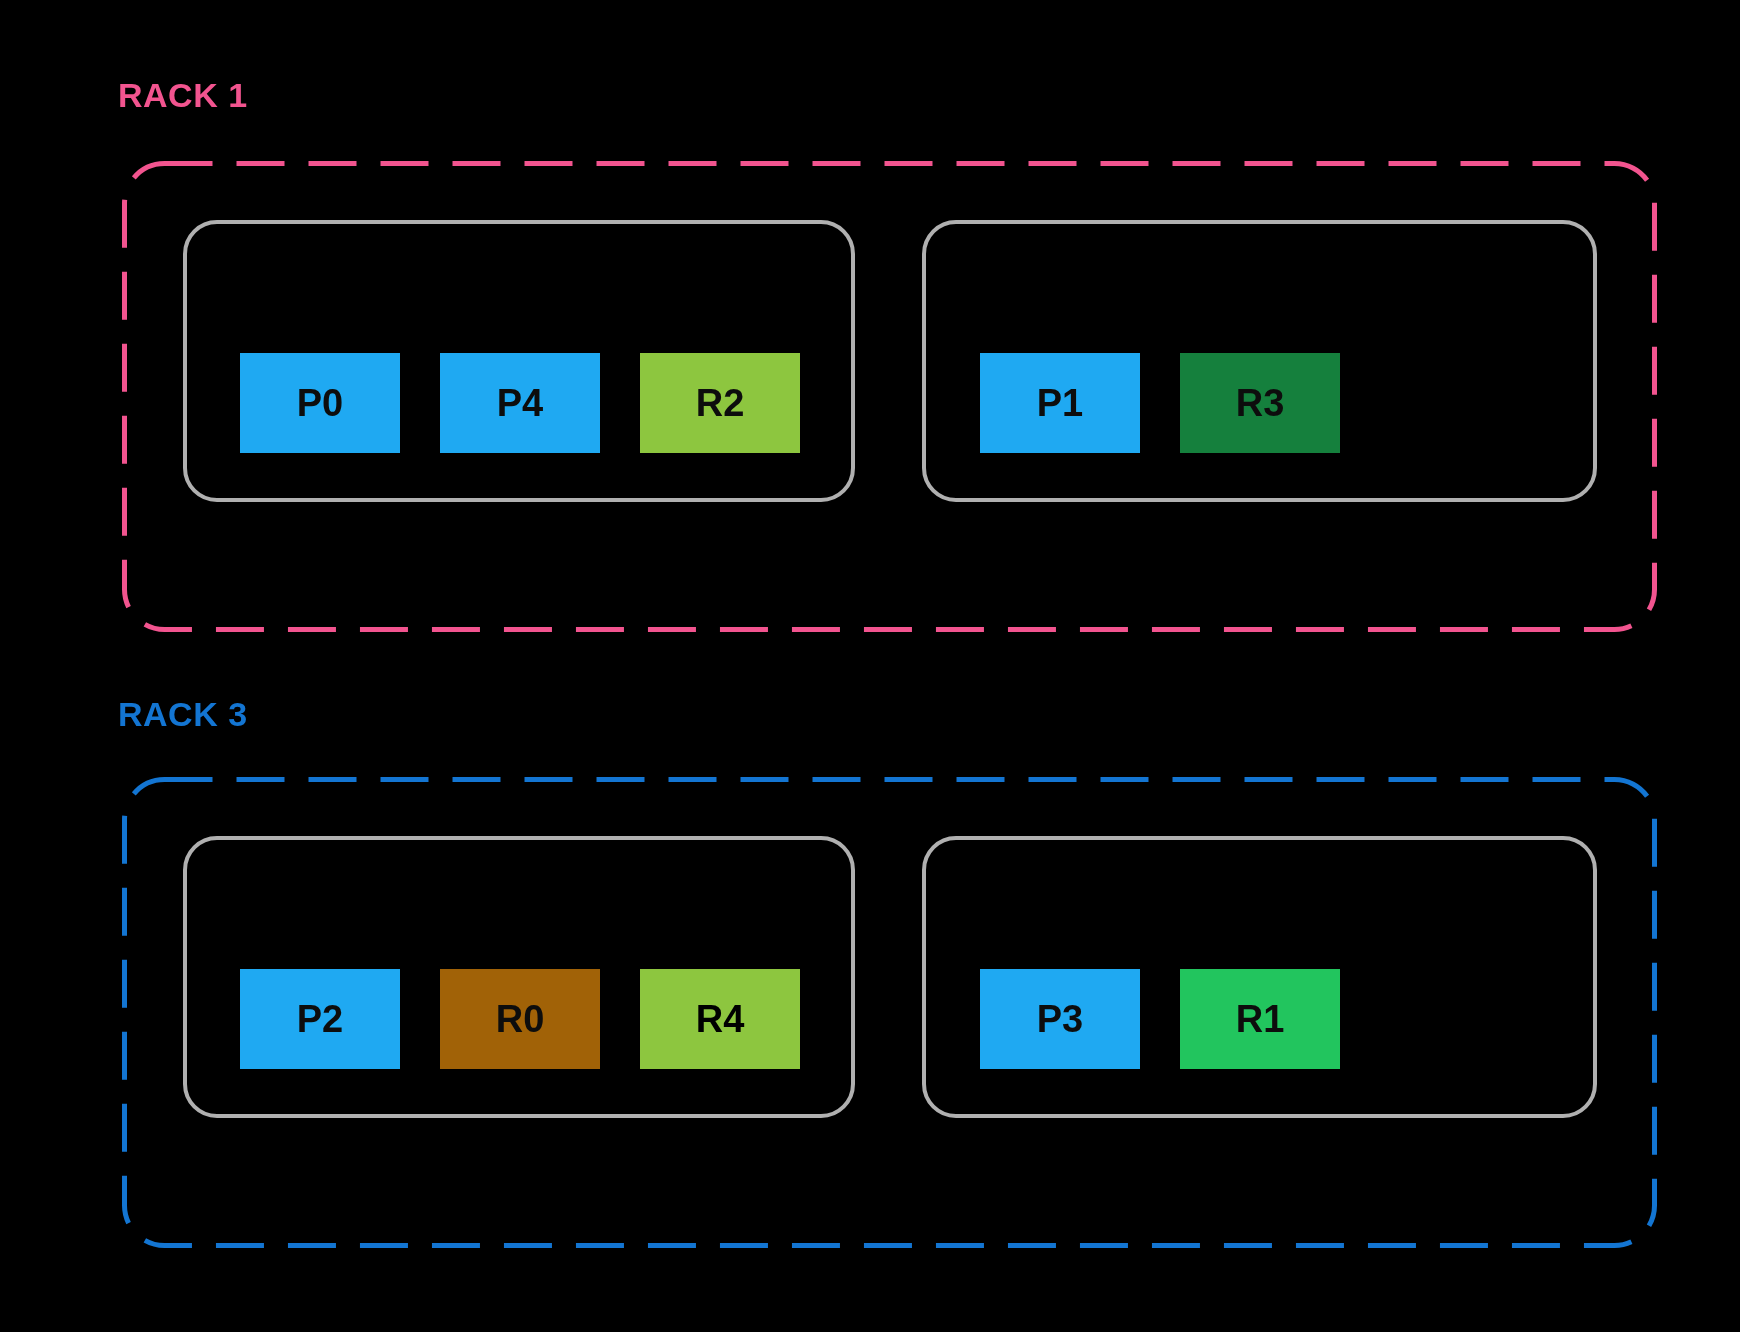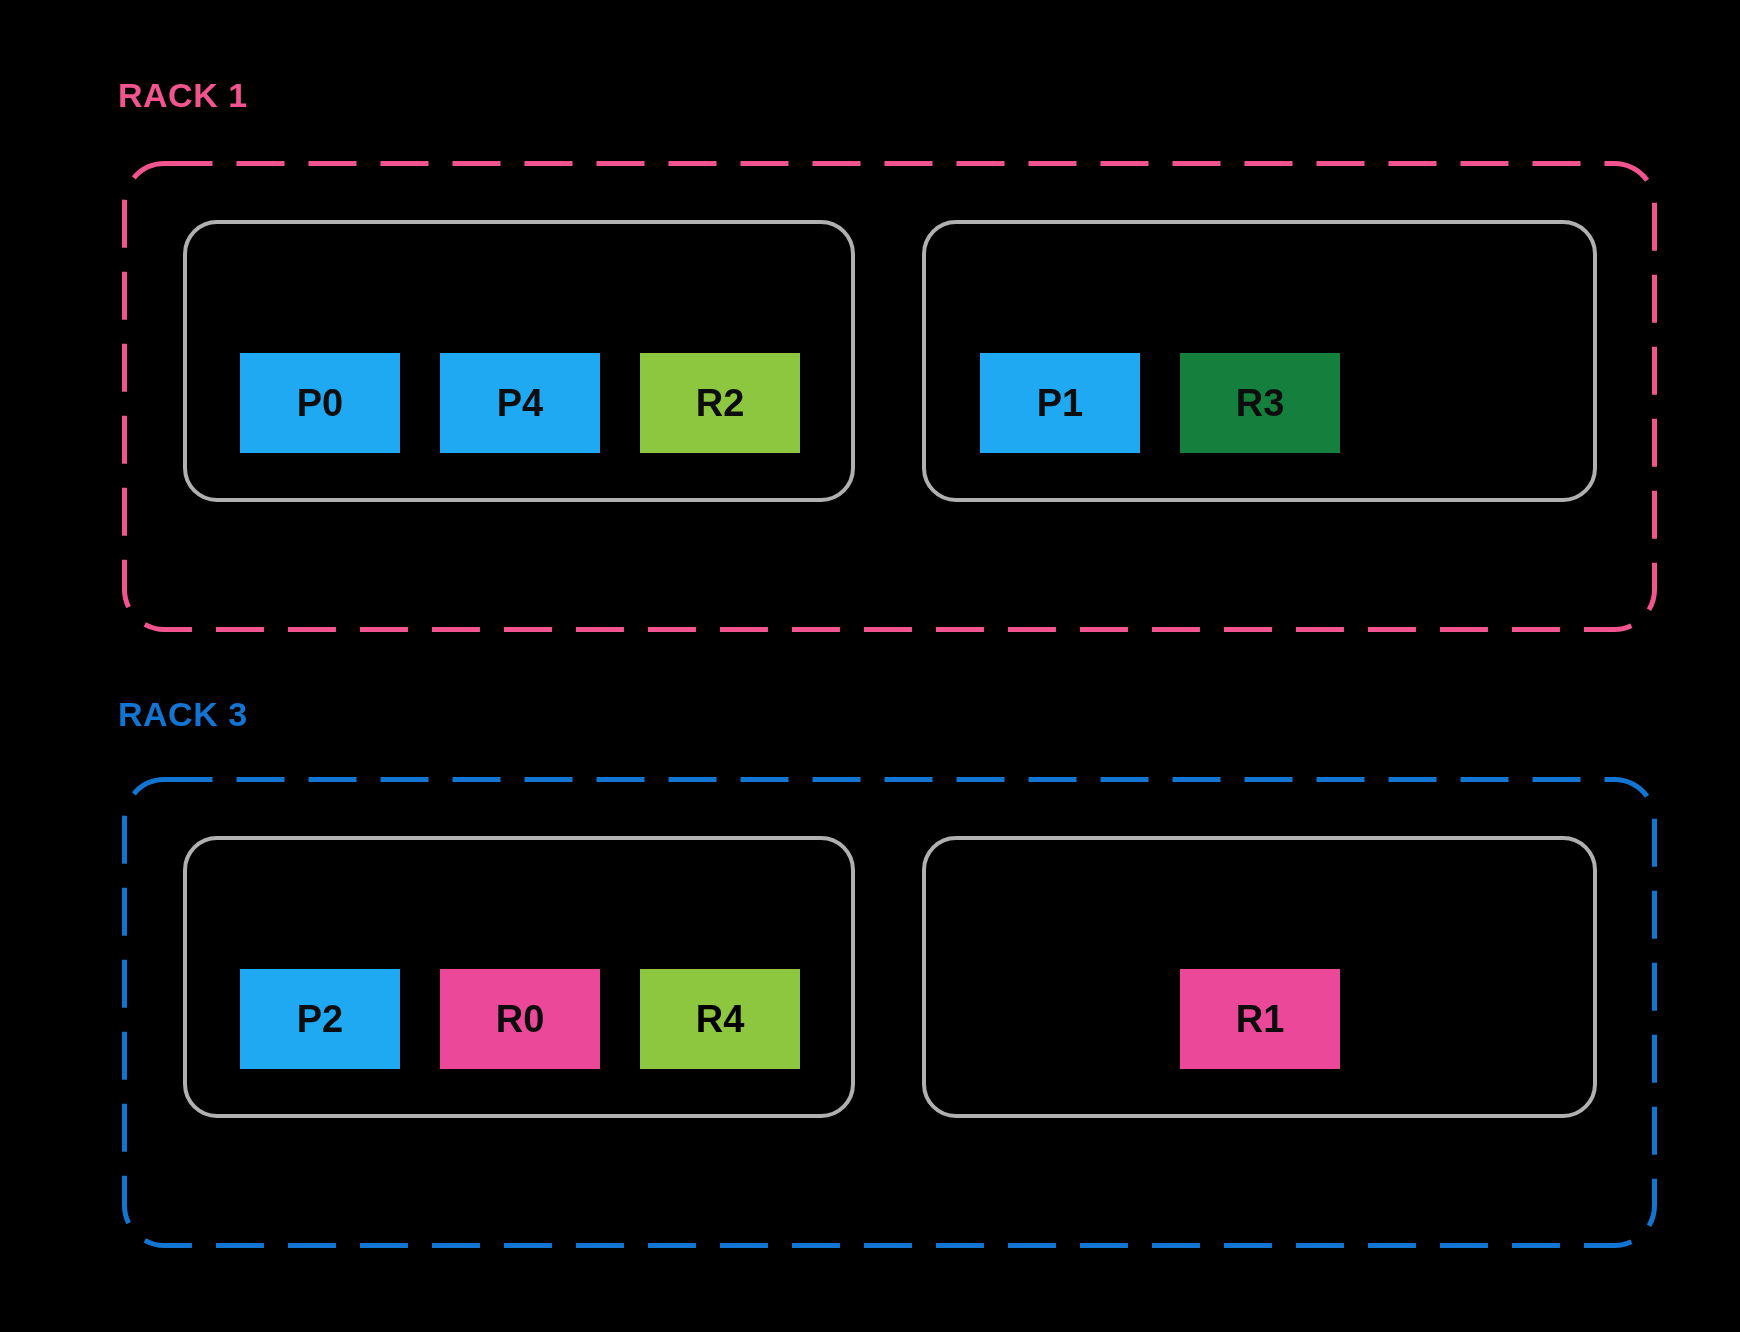--- a/index.html
+++ b/index.html
@@ -103,28 +103,31 @@
 
   <div class="rack" style="top:777px;">
     <svg class="rack-outline" width="1535" height="471">
       <rect x="2.5" y="2.5" width="1530" height="466" rx="40" ry="40" fill="none" stroke-width="5" stroke-dasharray="48 24" style="stroke: rgb(19, 117, 210);"></rect>
     </svg>
 
     <div class="host host-1" style="border-color: rgb(176, 176, 176);">
       <div class="pbox slot-1" style="background-color: rgb(31, 169, 242);">
         <span class="pbox-label" style="color: rgb(13, 13, 13);">P2</span>
       </div>
-      <div class="pbox slot-2" style="background-color: #ec4899;">
+      <div class="pbox slot-2" style="background-color: #a16207;">
         <span class="pbox-label" style="color: rgb(13, 13, 13);">R0</span>
       </div>
       <div class="pbox slot-3" style="background-color: rgb(141, 198, 63);">
         <span class="pbox-label" style="color: #000000;">R4</span>
       </div>
     </div>
 
     <div class="host host-2" style="border-color: rgb(176, 176, 176);">
-      <div class="pbox slot-2" style="background-color: #ec4899;">
+      <div class="pbox slot-1" style="background-color: rgb(31, 169, 242);">
+        <span class="pbox-label" style="color: rgb(13, 13, 13);">P3</span>
+      </div>
+      <div class="pbox slot-2" style="background-color: #22c55e;">
         <span class="pbox-label" style="color: rgb(13, 13, 13);">R1</span>
       </div>
     </div>
   </div>
 
 </div>
 
 </body></html>

